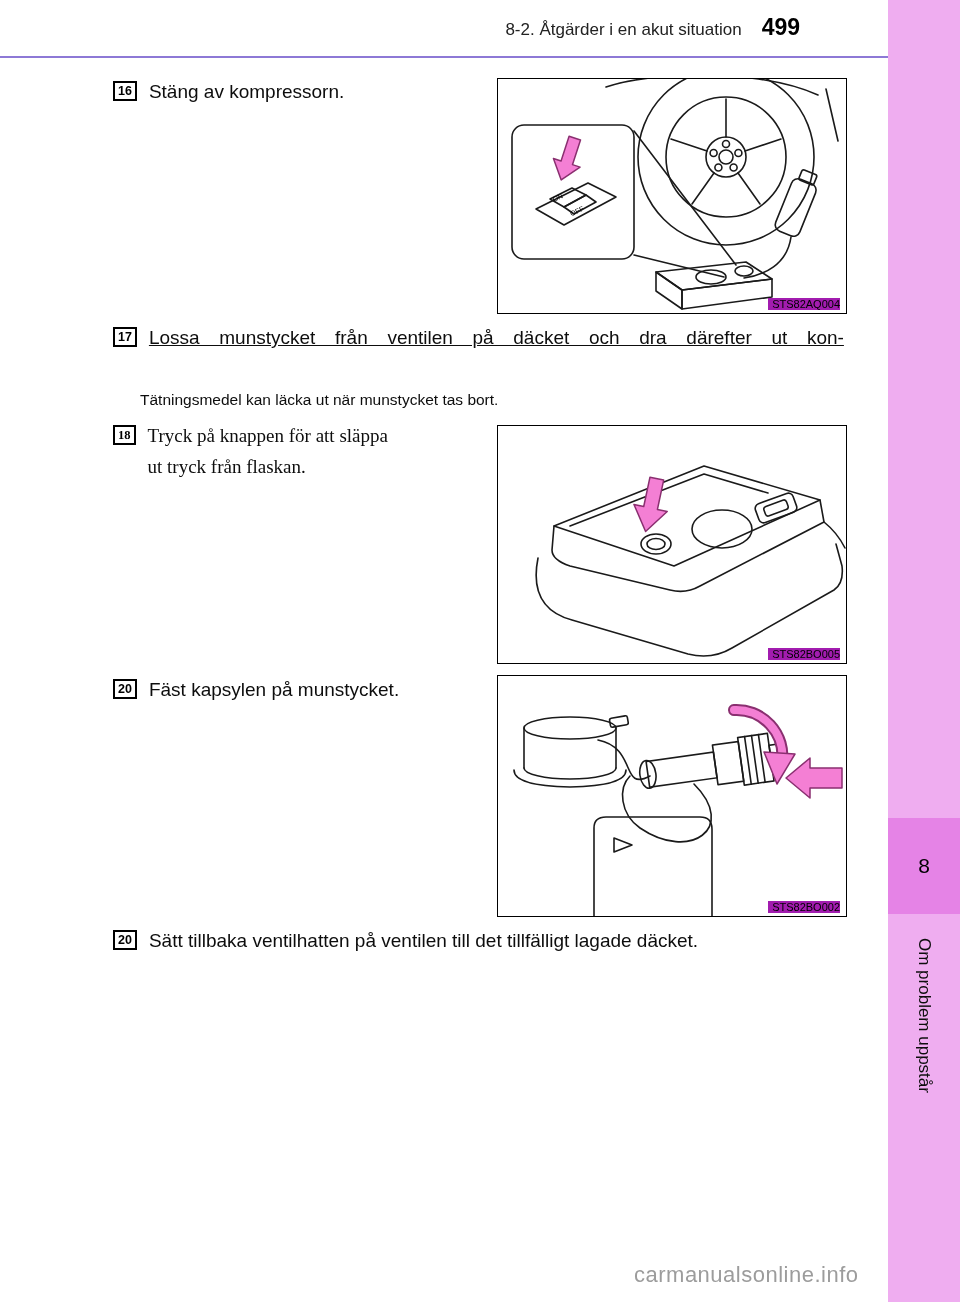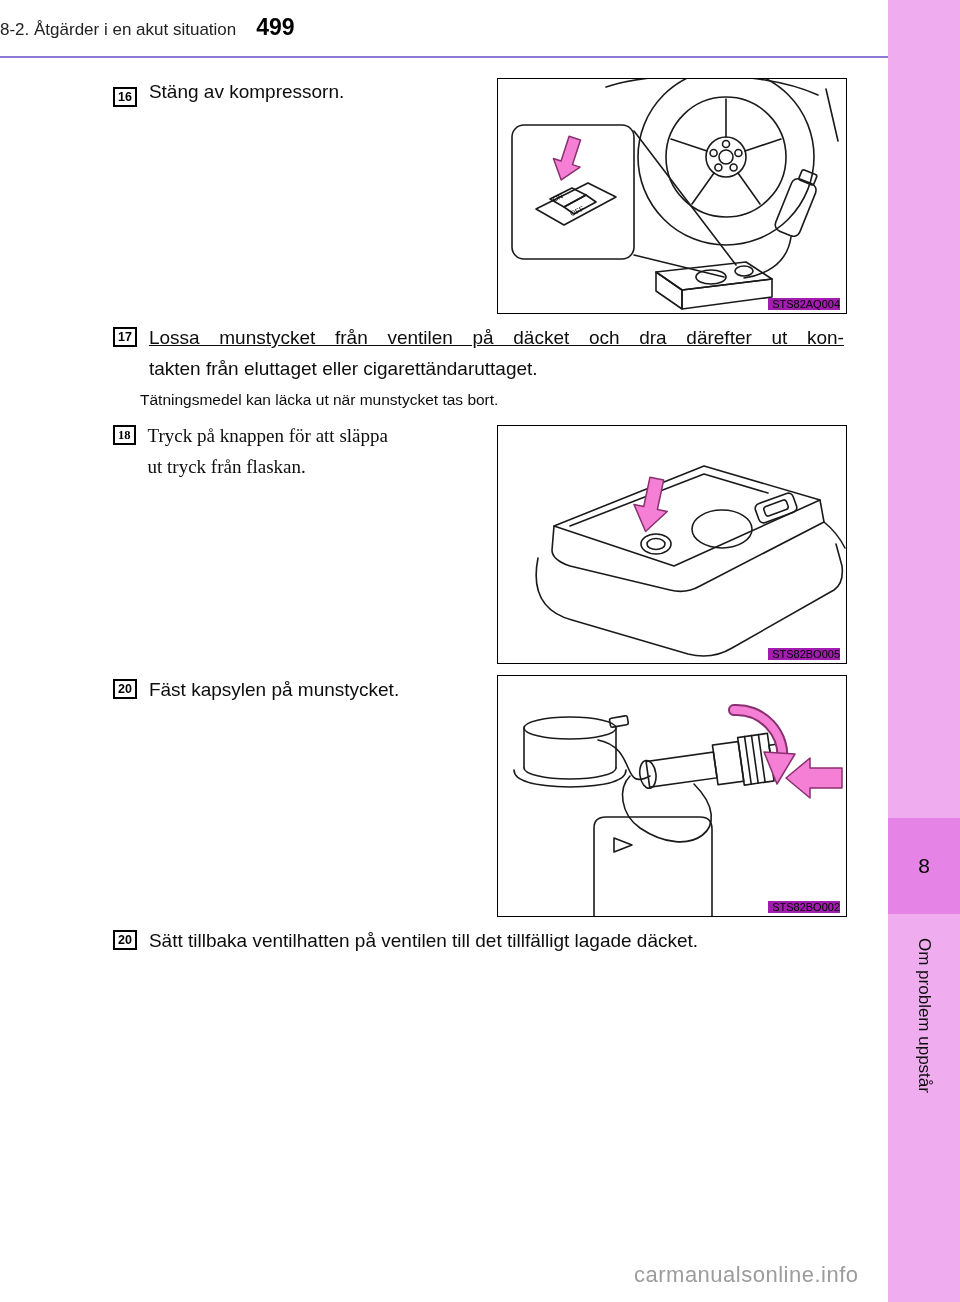--- a/index.html
+++ b/index.html
@@ -4,21 +4,21 @@
 <style>
   html,body{margin:0;padding:0;}
   body{
     width:960px;height:1302px;position:relative;background:#ffffff;
     font-family:"Liberation Sans","DejaVu Sans",sans-serif;color:#111;
     overflow:hidden;
   }
   
   .header-row{
     position:absolute;top:14px;left:0;width:800px;
-    display:flex;justify-content:flex-start;align-items:baseline;gap:20px;
+    display:flex;justify-content:flex-end;align-items:baseline;gap:20px;
   }
   .header-title{font-size:17px;color:#222;}
   .header-pagenum{font-size:23px;font-weight:bold;color:#000;}
   .header-rule{
     position:absolute;top:56px;left:0;width:888px;height:2px;background:#8d79d6;
   }
   
   .step-row{position:absolute;display:flex;align-items:flex-start;}
   .step-num{
     flex:none;border:2px solid #000;font-weight:bold;font-size:12.5px;
@@ -62,21 +62,21 @@
 </style>
 </head>
 <body>
 
 <div class="header-row">
   <span class="header-title">8-2. Åtgärder i en akut situation</span>
   <span class="header-pagenum">499</span>
 </div>
 <div class="header-rule"></div>
 
-<div class="step-row" style="top:76px;left:113px;width:360px;align-items:flex-end;">
+<div class="step-row" style="top:76px;left:113px;width:360px;">
   <span class="step-num">16</span>
   <div class="step-text">
     <div>Stäng av kompressorn.</div>
   </div>
 </div>
 
 <div class="figure" style="top:78px;height:234px;">
   <svg viewBox="0 0 348 234">
 
     <path class="lineart" d="M108,8 C155,-8 262,-10 320,16" stroke-width="2"></path>
@@ -120,21 +120,20 @@
     <text class="svgtxt" font-size="7" transform="rotate(-25 80 132)" x="72" y="134">OFF</text>
     <polygon class="pink" points="64,58 76,58 76,84 84,84 70,102 56,84 64,84" transform="rotate(18 70 80)"></polygon>
   </svg>
   <span class="fig-label">STS82AQ004</span>
 </div>
 
 <div class="step-row" style="top:322px;left:113px;width:732px;">
   <span class="step-num">17</span>
   <div class="step-text" style="width:695px;">
     <div class="just">Lossa munstycket från ventilen på däcket och dra därefter ut kon-</div>
-    <div>takten från eluttaget eller cigarettändaruttaget.</div>
   </div>
 </div>
 <div class="note-text" style="top:391px;left:140px;">Tätningsmedel kan läcka ut när munstycket tas bort.</div>
 
 <div class="step-row" style="top:420px;left:113px;width:370px;font-family:Liberation Serif, serif;">
   <span class="step-num">18</span>
   <div class="step-text">
     <div>Tryck på knappen för att släppa</div>
     <div>ut tryck från flaskan.</div>
   </div>

